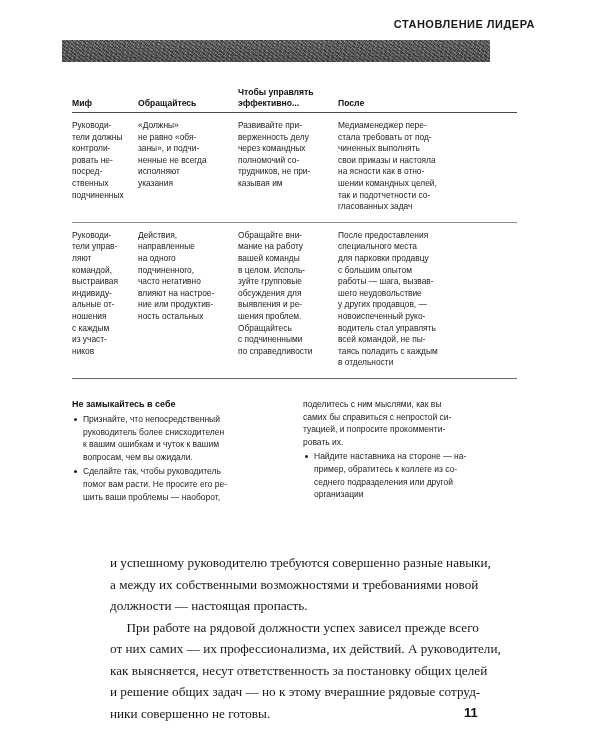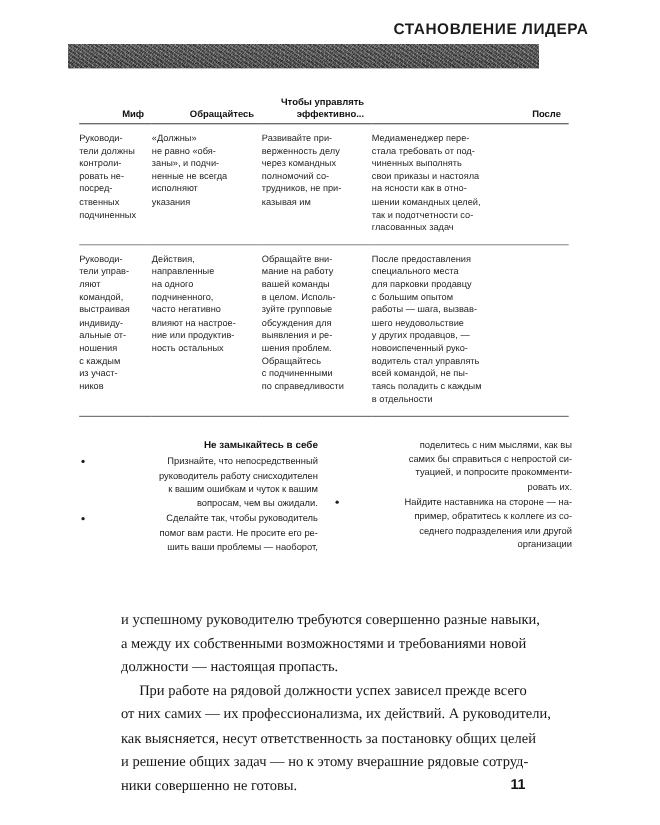--- a/index.html
+++ b/index.html
@@ -20,21 +20,21 @@
     inset: 0;
   }
 
   
   .running-head {
     position: absolute;
     top: 18px;
     right: 65px;
     font-family: "Liberation Sans", sans-serif;
     font-weight: bold;
-    font-size: 14px;
+    font-size: 11px;
     letter-spacing: 0.5px;
     color: #1a1a1a;
     text-transform: uppercase;
   }
 
   
   .texture-bar {
     position: absolute;
     top: 40px;
     left: 62px;
@@ -56,21 +56,21 @@
     top: 83px;
     width: 445px;
   }
 
   table.tbl {
     width: 100%;
     border-collapse: collapse;
     table-layout: fixed;
   }
   table.tbl th {
-    text-align: right;
+    text-align: left;
     vertical-align: bottom;
     font-family: "Liberation Sans", sans-serif;
     font-weight: bold;
     font-size: 8.6px;
     line-height: 10.5px;
     color: #111;
     padding: 4px 7px 4px 0;
   }
   table.tbl td {
     vertical-align: top;
@@ -93,21 +93,20 @@
   .callout {
     position: absolute;
     left: 72px;
     top: 398px;
     width: 448px;
     display: flex;
     gap: 14px;
   }
   .callout-col {
     width: 217px;
-    text-align: right;
   }
   .callout-title {
     font-family: "Liberation Sans", sans-serif;
     font-weight: bold;
     font-size: 9px;
     line-height: 12px;
     color: #111;
     margin: 0 0 3px 0;
   }
   ul.callout-list {
@@ -272,21 +271,21 @@
     </table>
   </div>
 
   <div class="callout">
     <div class="callout-col">
       <div class="callout-title">Не замыкайтесь в себе</div>
       <ul class="callout-list">
         <li>
           <span class="bullet"></span>
           <span style="white-space:pre">Признайте, что непосредственный
-руководитель работу снисходителен
+руководитель более снисходителен
 к вашим ошибкам и чуток к вашим
 вопросам, чем вы ожидали.</span>
         </li>
         <li>
           <span class="bullet"></span>
           <span style="white-space:pre">Сделайте так, чтобы руководитель
 помог вам расти. Не просите его ре-
 шить ваши проблемы — наоборот,</span>
         </li>
       </ul>

